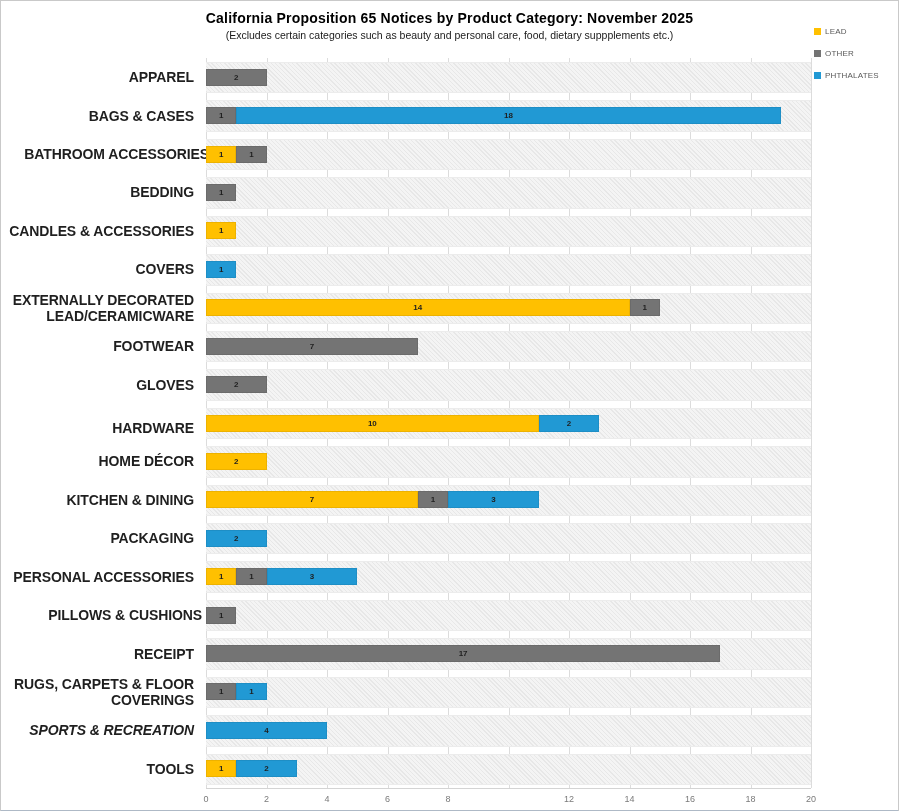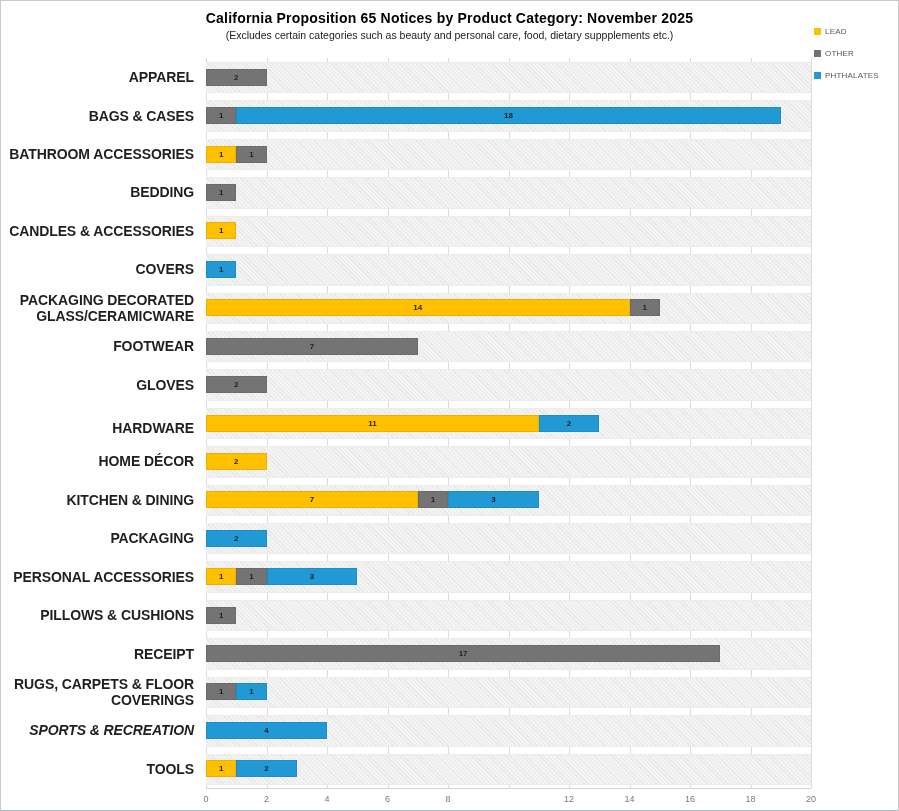--- a/index.html
+++ b/index.html
@@ -98,21 +98,21 @@
       <div class="cat-label" style="top: 95.4211px; height: 38.4211px;">BAGS &amp; CASES</div>
       <div class="bar" style="left: 205px; top: 106.132px; height: 17px;">
         <div class="seg" style="width: 30.25px; background: rgb(116, 116, 116);">
           <span class="seg-label">1</span>
         </div>
         <div class="seg" style="width: 544.5px; background: rgb(33, 153, 212);">
           <span class="seg-label">18</span>
         </div>
       </div>
       <div class="band" style="left: 205px; width: 605px; top: 137.842px; height: 29.4211px;"></div>
-      <div class="cat-label" style="top: 133.842px; height: 38.4211px;">BATHROOM ACCESSORIES</div>
+      <div class="cat-label" style="top: 133.842px; height: 38.4211px; margin-left: 15px;">BATHROOM ACCESSORIES</div>
       <div class="bar" style="left: 205px; top: 144.553px; height: 17px;">
         <div class="seg" style="width: 30.25px; background: rgb(255, 192, 0);">
           <span class="seg-label">1</span>
         </div>
         <div class="seg" style="width: 30.25px; background: rgb(116, 116, 116);">
           <span class="seg-label">1</span>
         </div>
       </div>
       <div class="band" style="left: 205px; width: 605px; top: 176.263px; height: 29.4211px;"></div>
       <div class="cat-label" style="top: 172.263px; height: 38.4211px;">BEDDING</div>
@@ -129,21 +129,21 @@
         </div>
       </div>
       <div class="band" style="left: 205px; width: 605px; top: 253.105px; height: 29.4211px;"></div>
       <div class="cat-label" style="top: 249.105px; height: 38.4211px;">COVERS</div>
       <div class="bar" style="left: 205px; top: 259.816px; height: 17px;">
         <div class="seg" style="width: 30.25px; background: rgb(33, 153, 212);">
           <span class="seg-label">1</span>
         </div>
       </div>
       <div class="band" style="left: 205px; width: 605px; top: 291.526px; height: 29.4211px;"></div>
-      <div class="cat-label" style="top: 287.526px; height: 38.4211px;">PACKAGING DECORATED GLASS/CERAMICWARE</div>
+      <div class="cat-label" style="top: 287.526px; height: 38.4211px;">EXTERNALLY DECORATED LEAD/CERAMICWARE</div>
       <div class="bar" style="left: 205px; top: 298.237px; height: 17px;">
         <div class="seg" style="width: 423.5px; background: rgb(255, 192, 0);">
           <span class="seg-label">14</span>
         </div>
         <div class="seg" style="width: 30.25px; background: rgb(116, 116, 116);">
           <span class="seg-label">1</span>
         </div>
       </div>
       <div class="band" style="left: 205px; width: 605px; top: 329.947px; height: 29.4211px;"></div>
       <div class="cat-label" style="top: 325.947px; height: 38.4211px; padding-left: 12px;">FOOTWEAR</div>
@@ -156,21 +156,21 @@
       <div class="cat-label" style="top: 364.368px; height: 38.4211px;">GLOVES</div>
       <div class="bar" style="left: 205px; top: 375.079px; height: 17px;">
         <div class="seg" style="width: 60.5px; background: rgb(116, 116, 116);">
           <span class="seg-label">2</span>
         </div>
       </div>
       <div class="band" style="left: 205px; width: 605px; top: 406.789px; height: 29.4211px;"></div>
       <div class="cat-label" style="top: 408px; height: 38.4211px; padding-left: 48px;">HARDWARE</div>
       <div class="bar" style="left: 205px; top: 413.5px; height: 17px;">
         <div class="seg" style="width: 332.75px; background: rgb(255, 192, 0);">
-          <span class="seg-label">11</span>
+          <span class="seg-label">10</span>
         </div>
         <div class="seg" style="width: 60.5px; background: rgb(33, 153, 212);">
           <span class="seg-label">2</span>
         </div>
       </div>
       <div class="band" style="left: 205px; width: 605px; top: 445.211px; height: 29.4211px;"></div>
       <div class="cat-label" style="top: 441.211px; height: 38.4211px;">HOME DÉCOR</div>
       <div class="bar" style="left: 205px; top: 451.921px; height: 17px;">
         <div class="seg" style="width: 60.5px; background: rgb(255, 192, 0);">
           <span class="seg-label">2</span>
@@ -203,21 +203,21 @@
           <span class="seg-label">1</span>
         </div>
         <div class="seg" style="width: 30.25px; background: rgb(116, 116, 116);">
           <span class="seg-label">1</span>
         </div>
         <div class="seg" style="width: 90.75px; background: rgb(33, 153, 212);">
           <span class="seg-label">3</span>
         </div>
       </div>
       <div class="band" style="left: 205px; width: 605px; top: 598.895px; height: 29.4211px;"></div>
-      <div class="cat-label" style="top: 594.895px; height: 38.4211px;">PILLOWS &amp; CUSHIONS</div>
+      <div class="cat-label" style="top: 594.895px; height: 38.4211px; margin-left: 8px;">PILLOWS &amp; CUSHIONS</div>
       <div class="bar" style="left: 205px; top: 605.605px; height: 17px;">
         <div class="seg" style="width: 30.25px; background: rgb(116, 116, 116);">
           <span class="seg-label">1</span>
         </div>
       </div>
       <div class="band" style="left: 205px; width: 605px; top: 637.316px; height: 29.4211px;"></div>
       <div class="cat-label" style="top: 633.316px; height: 38.4211px;">RECEIPT</div>
       <div class="bar" style="left: 205px; top: 644.026px; height: 17px;">
         <div class="seg" style="width: 514.25px; background: rgb(116, 116, 116);">
           <span class="seg-label">17</span>

